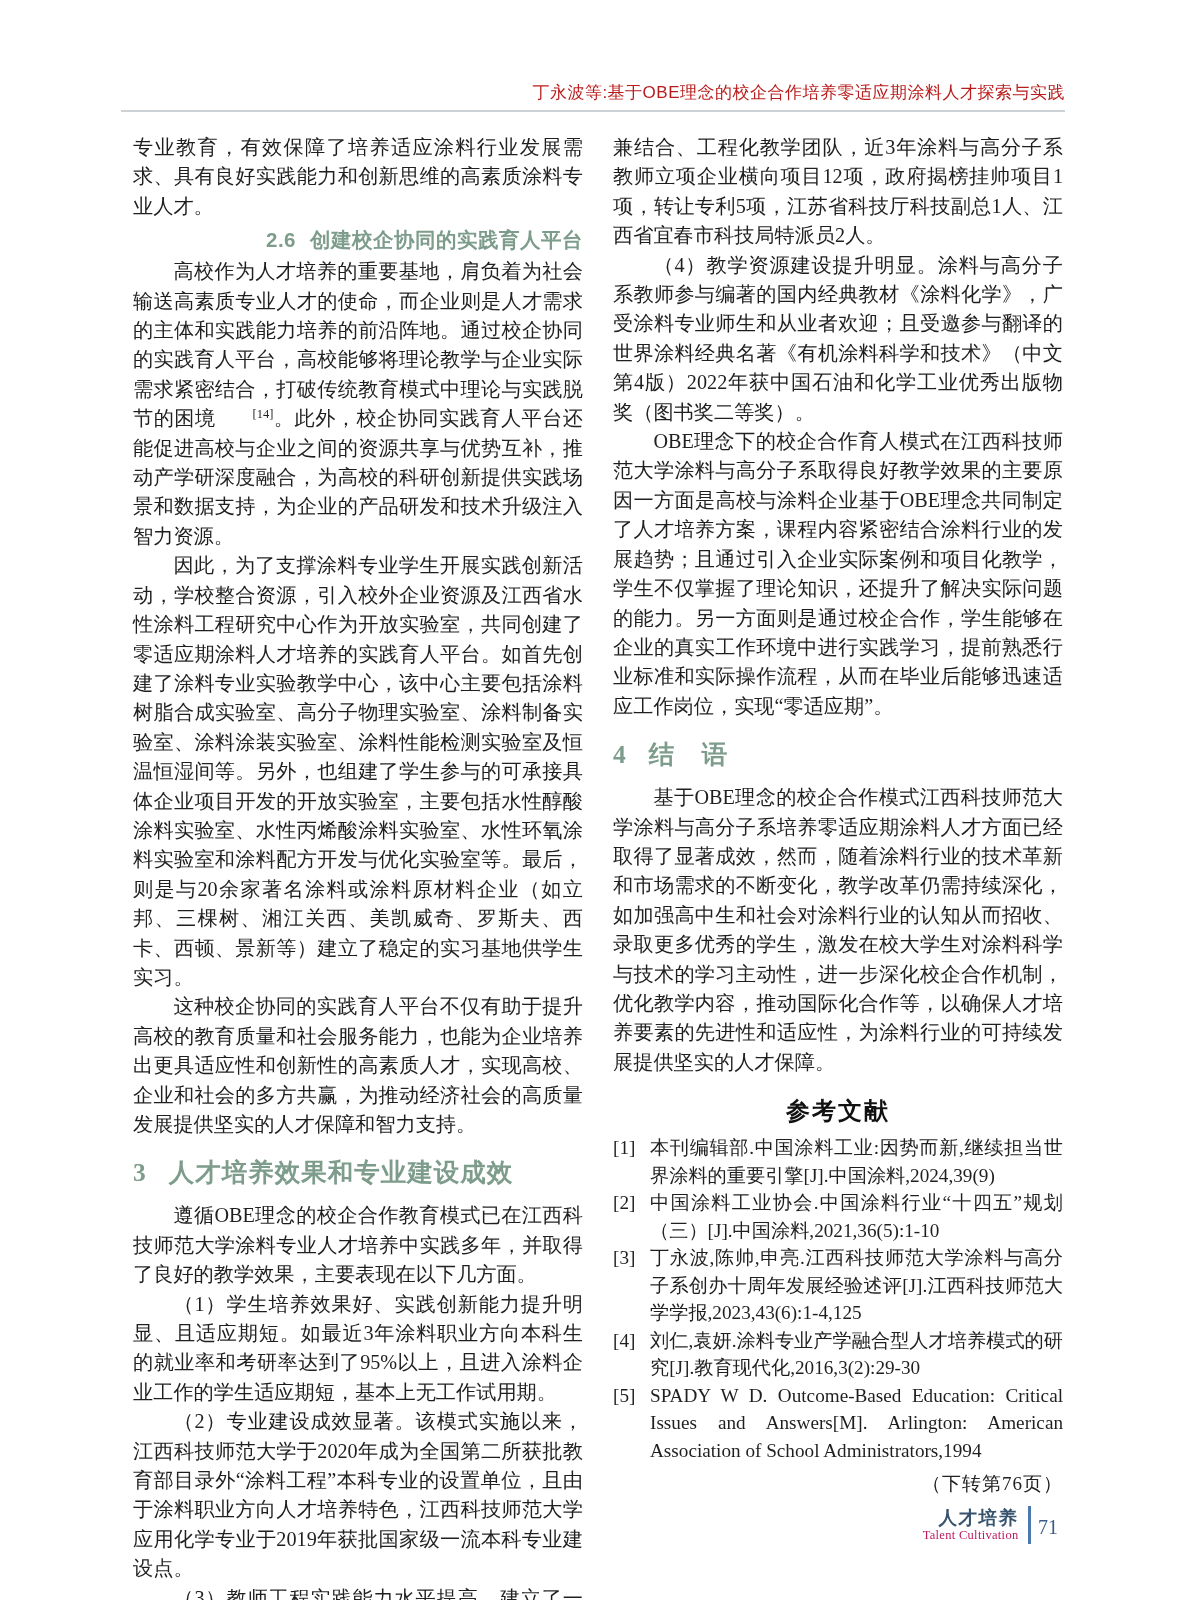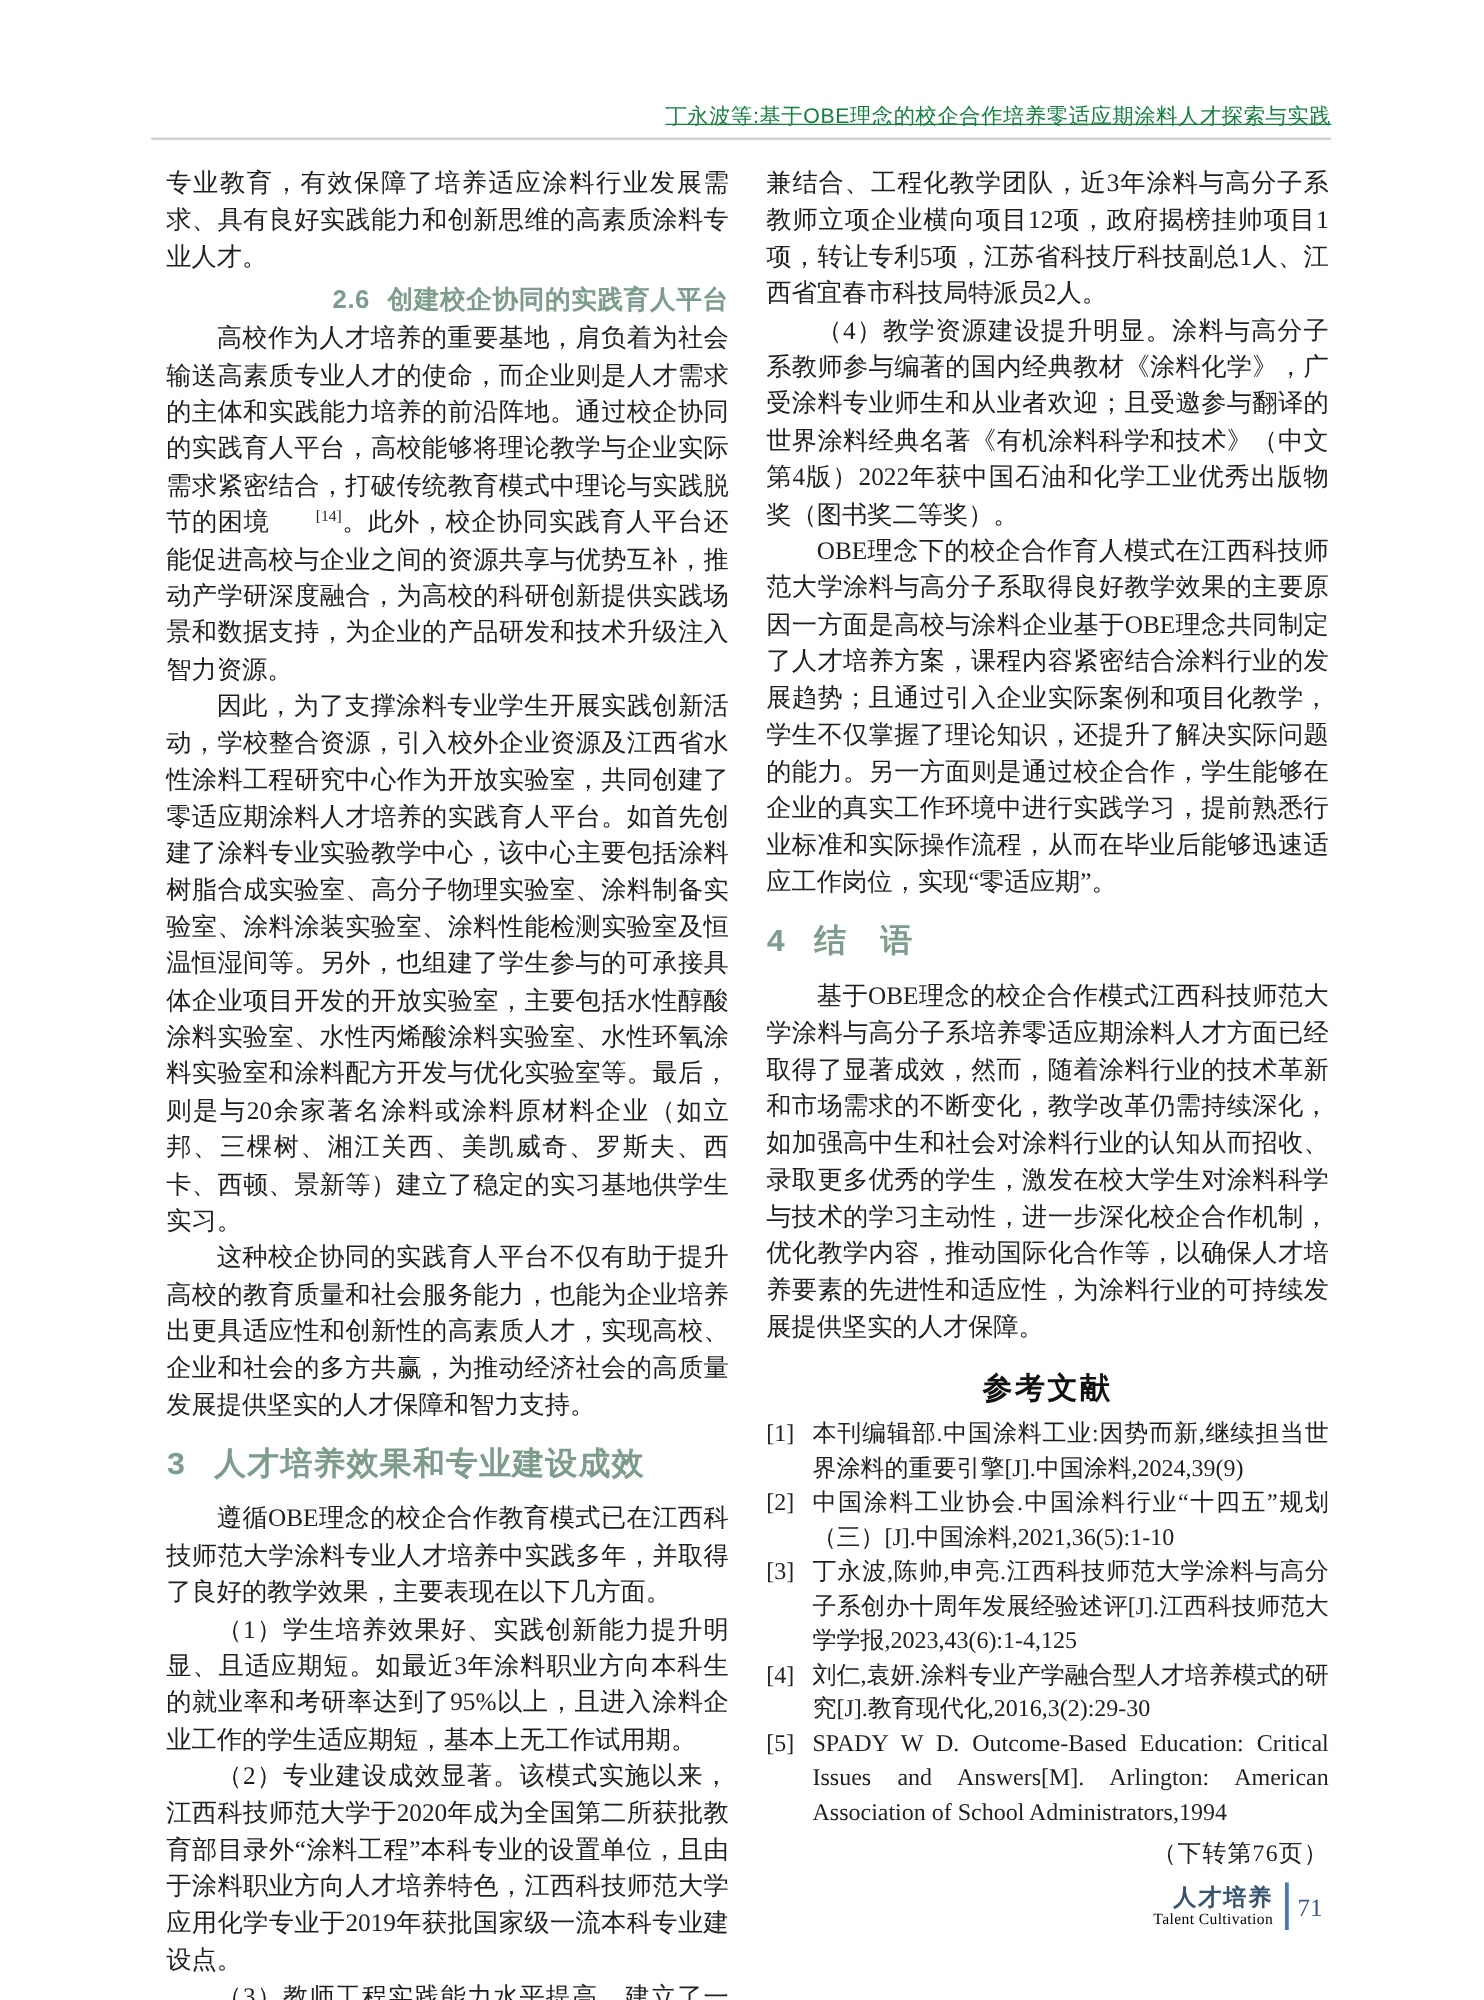--- a/index.html
+++ b/index.html
@@ -5,23 +5,22 @@
   html,body{margin:0;padding:0;}
   body{
     width:1187px;height:1600px;position:relative;background:#ffffff;
     font-family:"Liberation Serif","DejaVu Serif",serif;
     color:#1f1f1f;overflow:hidden;
   }
   
   .running-title{
     position:absolute;top:82px;right:122px;
     font-family:"Liberation Sans","DejaVu Sans",sans-serif;
-    font-size:17px;line-height:22px;color:#15803d;letter-spacing:.5px;
+    font-size:17px;line-height:22px;color:#b91c1c;letter-spacing:.5px;
     white-space:nowrap;
-    text-decoration:underline;
   }
   .header-rule{
     position:absolute;top:110px;left:121px;width:944px;height:2px;
     background:#cdd2d7;
   }
   
   .columns{
     position:absolute;top:133px;left:133px;width:930px;
     display:flex;gap:30px;
   }
@@ -38,21 +37,21 @@
     margin:4px 0 3px 0;
     font-family:"Liberation Sans","DejaVu Sans",sans-serif;
     font-weight:bold;font-size:20.5px;line-height:29px;color:#7d9c8c;
     letter-spacing:.5px;
     text-align:right;
   }
   .h-sub .num{margin-right:14px;}
   
   .h-section{
     margin:17px 0 11px 0;
-    font-family:Liberation Mono, monospace;
+    font-family:Liberation Serif, serif;
     font-weight:bold;font-size:25.5px;line-height:34px;color:#7d9c8c;
     letter-spacing:1px;
   }
   .h-section .num{margin-right:22px;}
   
   .refs-title{
     margin:20px 0 9px 0;text-align:center;
     font-family:"Liberation Sans","DejaVu Sans",sans-serif;
     font-weight:bold;font-size:24px;line-height:28px;color:#111;
     letter-spacing:2px;
@@ -72,21 +71,21 @@
     position:absolute;top:1504px;right:129px;
     display:flex;align-items:center;
   }
   .footer-names{display:flex;flex-direction:column;align-items:flex-end;}
   .footer-cn{
     font-family:"Liberation Sans","DejaVu Sans",sans-serif;
     font-weight:bold;font-size:18.5px;line-height:21px;color:#37536e;
     letter-spacing:1.5px;
   }
   .footer-en{
-    font-size:12.5px;line-height:15px;color:#000000;letter-spacing:.3px;margin-left:44px;
+    font-size:12.5px;line-height:15px;color:#be185d;letter-spacing:.3px;margin-left:44px;
   }
   .footer-bar{
     width:3.5px;height:38px;background:#4a79ad;margin:0 7px 0 9px;
   }
   .footer-page{
     font-size:20px;line-height:38px;color:#3d5c85;padding-top:4px;
   }
 </style>
 </head>
 <body>

